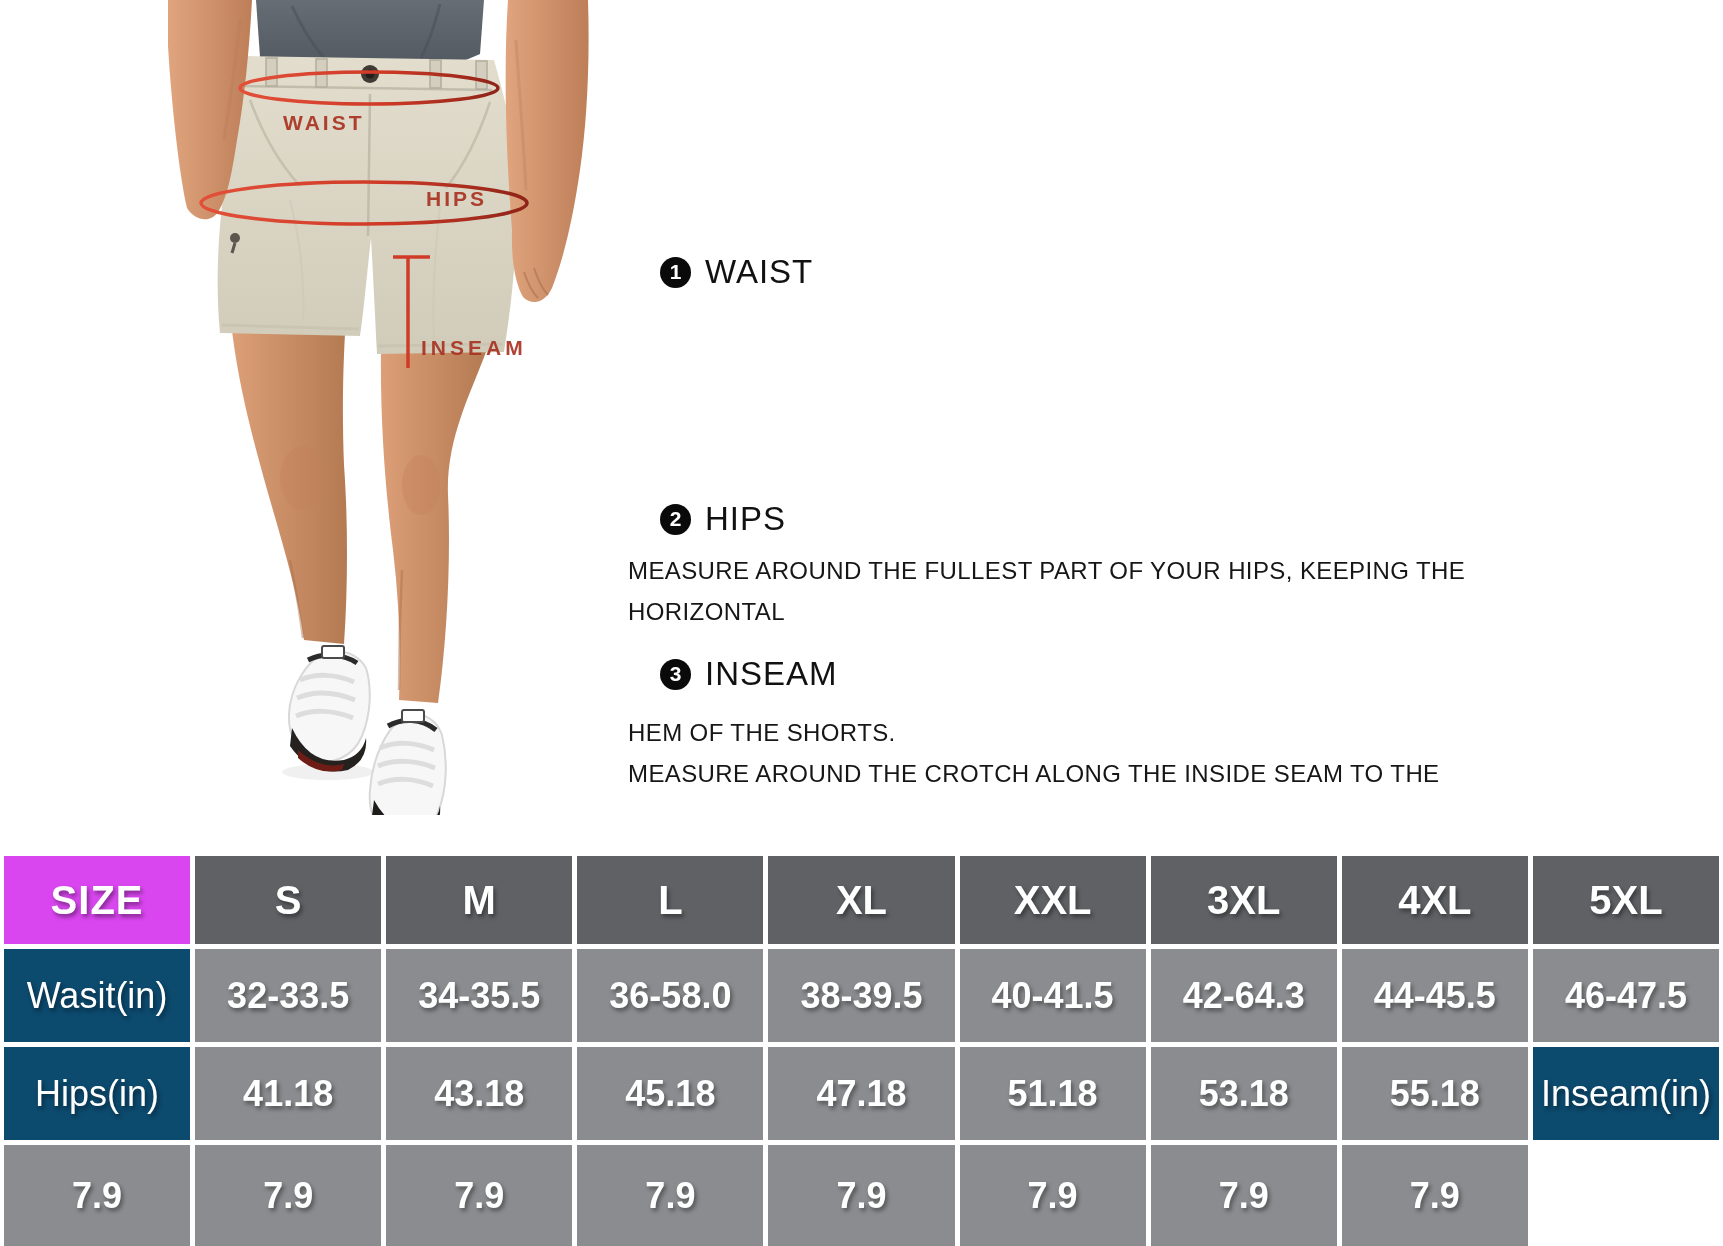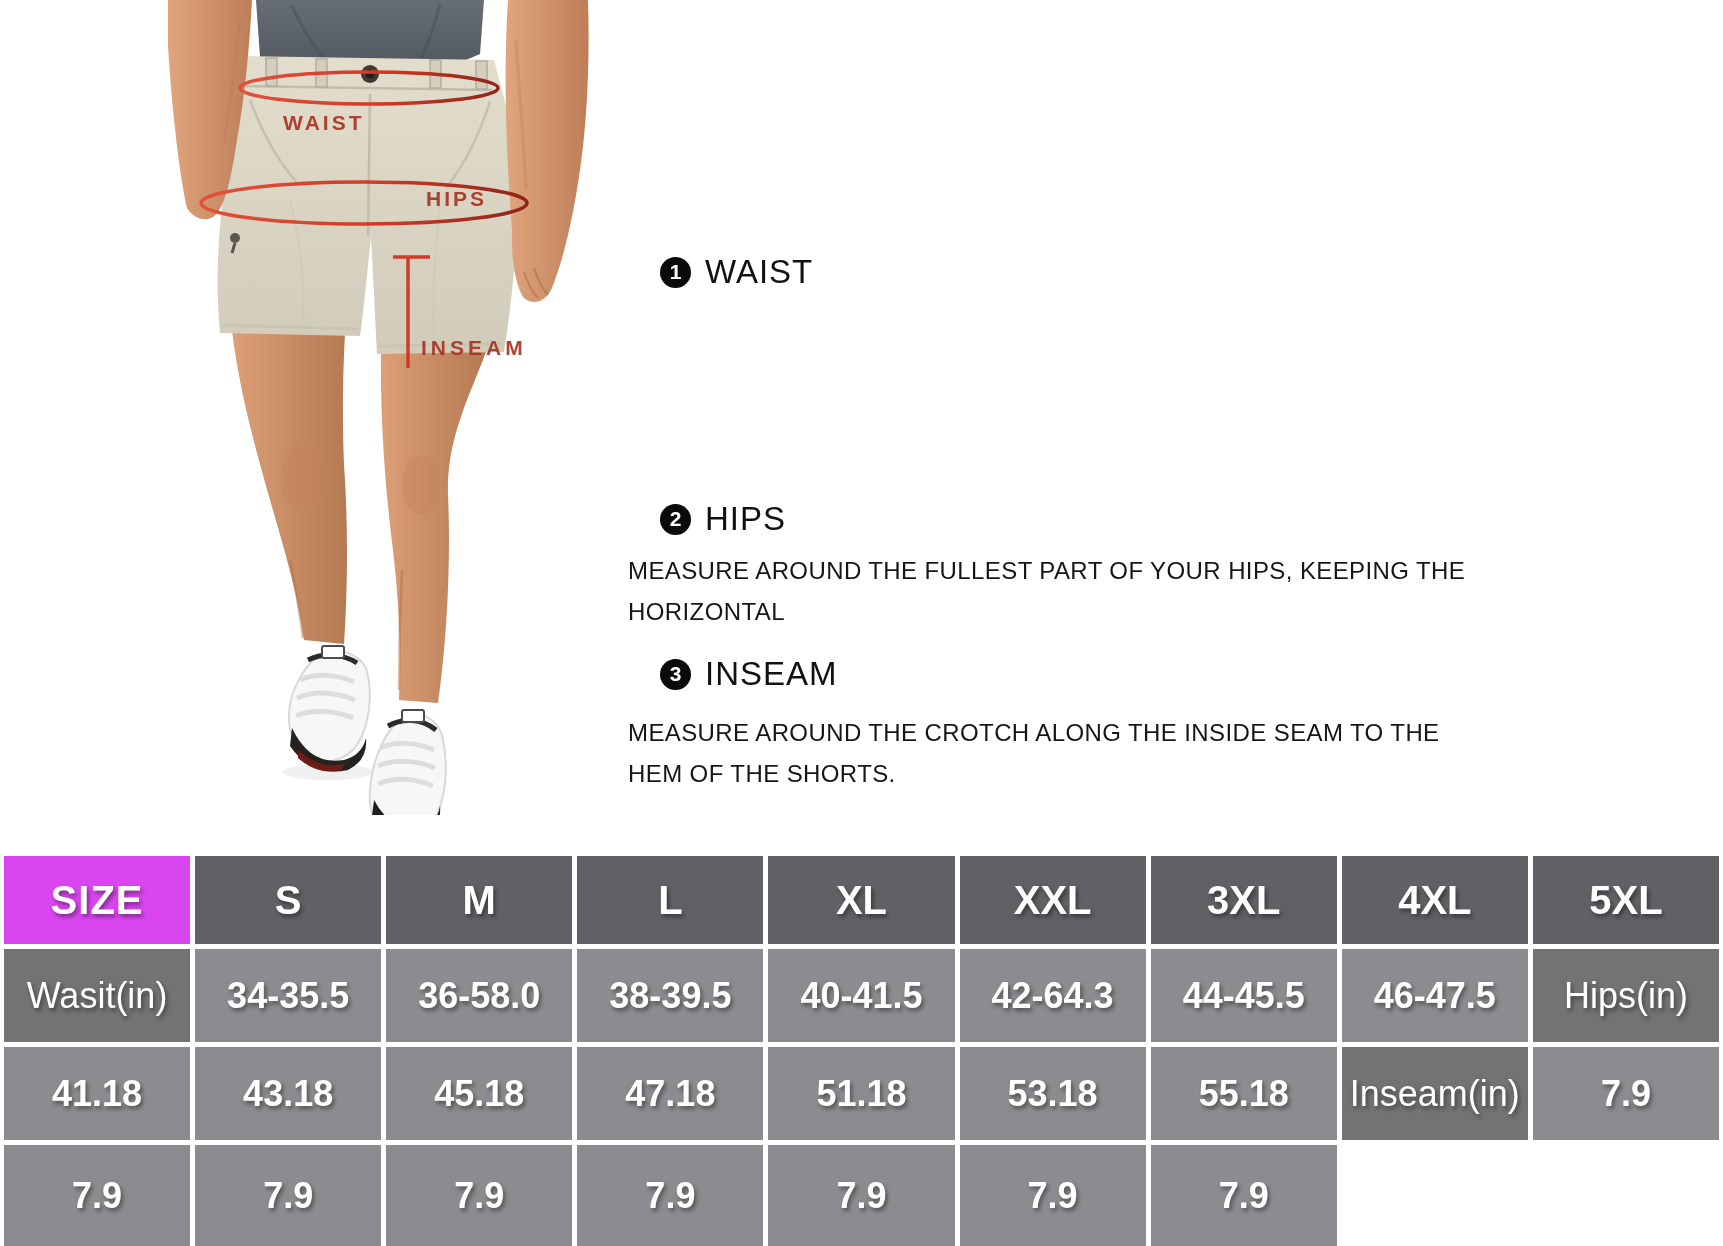--- a/index.html
+++ b/index.html
@@ -64,21 +64,21 @@
     grid-template-rows: 88px 93px 93px 101px;
     gap: 5px;
   }
   .cell {
     display: flex; align-items: center; justify-content: center;
     color: #ffffff;
     text-shadow: 2px 3px 4px rgba(0,0,0,0.42);
   }
   .cell.corner  { background: #d946ef; font-size: 40px; font-weight: bold; letter-spacing: 1px; }
   .cell.head    { background: #5f6165; font-size: 40px; font-weight: bold; }
-  .cell.rowlab  { background: #737373; font-size: 36px; font-weight: normal; }
+  .cell.rowlab  { background: #0c4a6e; font-size: 36px; font-weight: normal; }
   .cell.val     { background: #8a8c8f; font-size: 36px; font-weight: bold; }
 </style>
 </head>
 <body>
 
 <div class="page">
 
   <div class="model-figure">
     <svg viewBox="0 0 460 815" width="460" height="815">
       <defs>
@@ -205,40 +205,41 @@
         <div class="inst-line">HORIZONTAL</div>
       </div>
     </section>
 
     <section class="inst-section sec-3">
       <div class="inst-head">
         <span class="num-badge">3</span>
         <span class="inst-title">INSEAM</span>
       </div>
       <div class="inst-body">
+        <div class="inst-line">HEM OF THE SHORTS.</div>
         <div class="inst-line">MEASURE AROUND THE CROTCH ALONG THE INSIDE SEAM TO THE</div>
-        <div class="inst-line">HEM OF THE SHORTS.</div>
       </div>
     </section>
 
   </div>
 
   <div class="size-table">
 
     <div class="cell corner">SIZE</div>
     <div class="cell head">S</div>
     <div class="cell head">M</div>
     <div class="cell head">L</div>
     <div class="cell head">XL</div>
     <div class="cell head">XXL</div>
     <div class="cell head">3XL</div>
     <div class="cell head">4XL</div>
     <div class="cell head">5XL</div>
 
     <div class="cell rowlab">Wasit(in)</div>
+    <div class="cell val">32-33.5</div>
     <div class="cell val">34-35.5</div>
     <div class="cell val">36-58.0</div>
     <div class="cell val">38-39.5</div>
     <div class="cell val">40-41.5</div>
     <div class="cell val">42-64.3</div>
     <div class="cell val">44-45.5</div>
     <div class="cell val">46-47.5</div>
 
     <div class="cell rowlab">Hips(in)</div>
     <div class="cell val">41.18</div>

